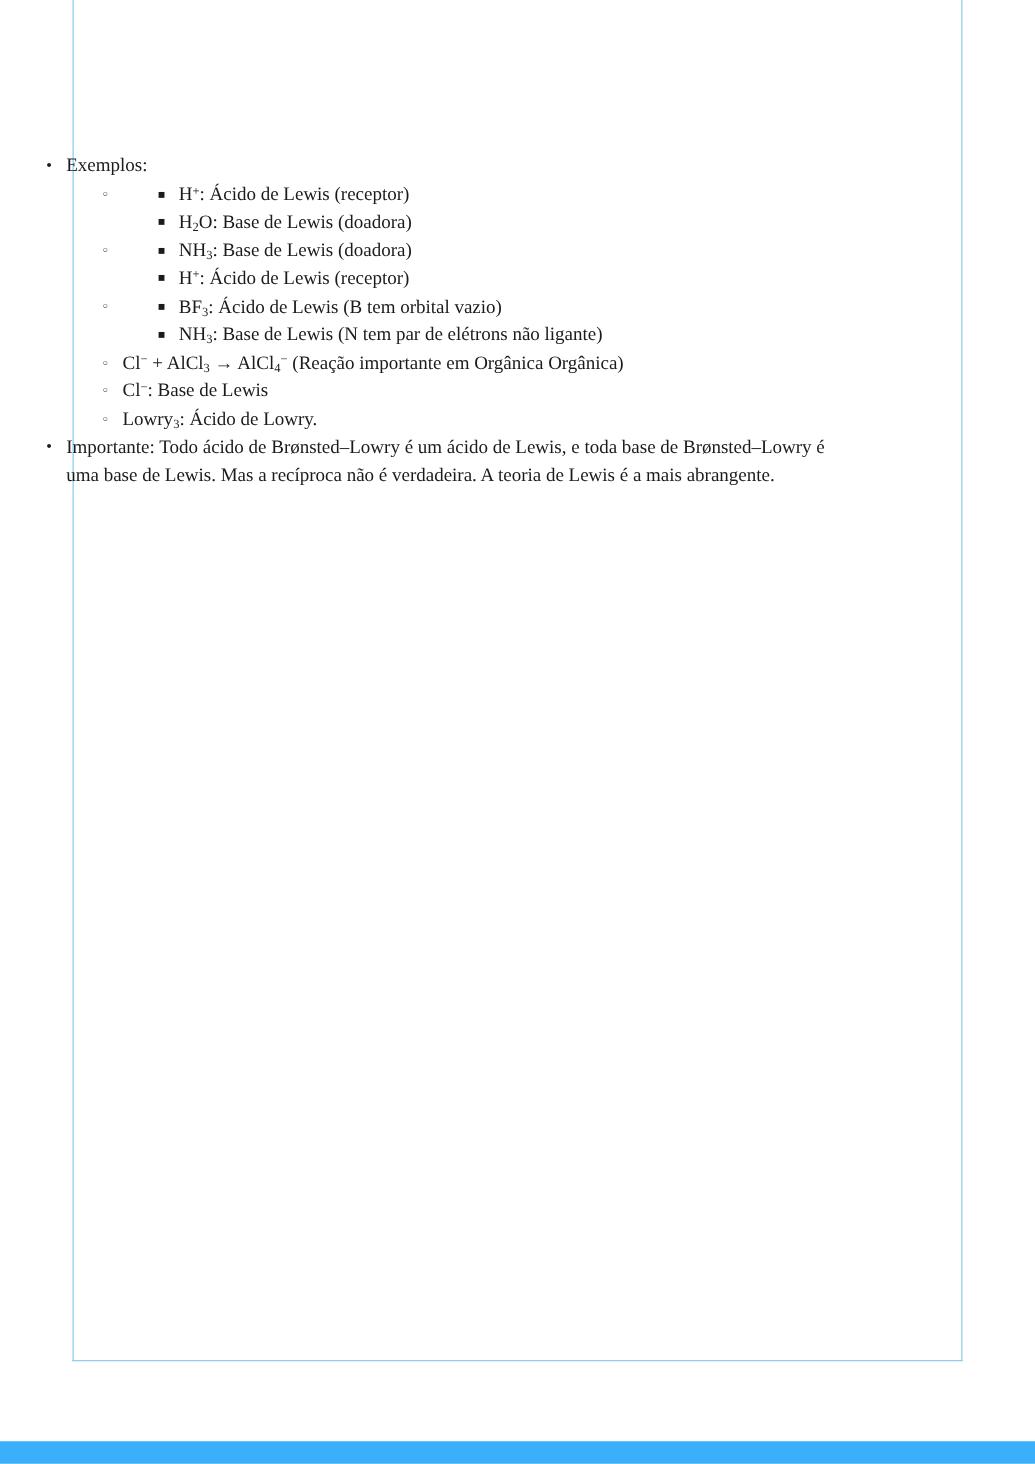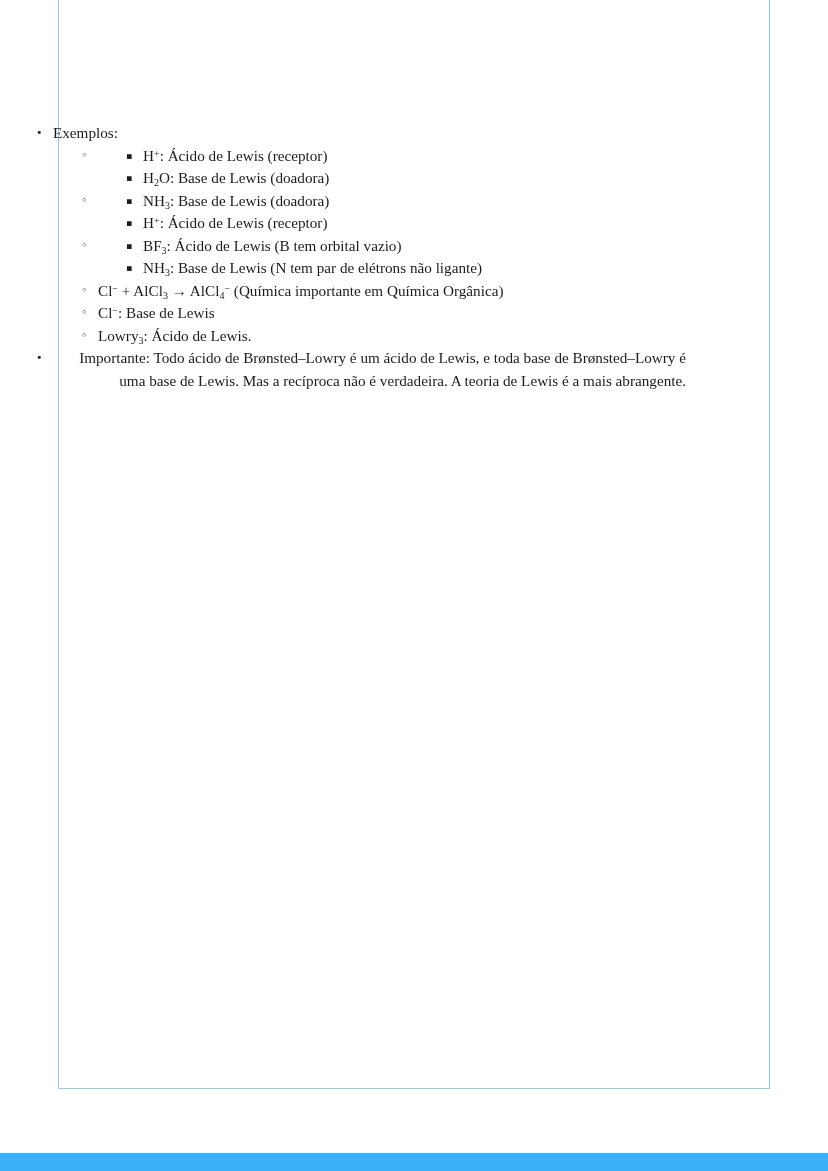--- a/index.html
+++ b/index.html
@@ -88,21 +88,21 @@
     line-height: 0;
   }
   sup {
     font-size: 0.66em;
     vertical-align: 0.42em;
     line-height: 0;
   }
 
   .para {
     display: block;
-    text-align: right;
+    text-align: left;
   }
 </style>
 </head>
 <body>
 
 <div id="page-sheet" style="border-color: rgb(142, 205, 240);"></div>
 
 <div id="doc-content" style="color: rgb(27, 27, 27);">
 
   <ul class="lvl lvl1">
@@ -153,31 +153,31 @@
             </li>
             <li>
               <span class="marker m-square">▪</span>
               <span class="line"><span>NH</span><sub>3</sub><sup></sup><span>: Base de Lewis (N tem par de elétrons não ligante)</span></span>
             </li>
           </ul>
         </li>
 
         <li>
           <span class="marker m-circle">◦</span>
-          <span class="line"><span>Cl</span><sup>−</sup><span> + AlCl</span><sub>3</sub><span> → AlCl</span><sub>4</sub><sup>−</sup><span> (Química importante em Química Orgânica)</span></span>
+          <span class="line"><span>Cl</span><sup>−</sup><span> + AlCl</span><sub>3</sub><span> → AlCl</span><sub>4</sub><sup>−</sup><span> (Reação importante em Orgânica Orgânica)</span></span>
         </li>
 
         <li>
           <span class="marker m-circle">◦</span>
           <span class="line"><span>Cl</span><sub></sub><sup>−</sup><span>: Base de Lewis</span></span>
         </li>
 
         <li>
           <span class="marker m-circle">◦</span>
-          <span class="line"><span>Lowry</span><sub>3</sub><sup></sup><span>: Ácido de Lewis.</span></span>
+          <span class="line"><span>Lowry</span><sub>3</sub><sup></sup><span>: Ácido de Lowry.</span></span>
         </li>
 
       </ul>
     </li>
 
     <li>
       <span class="marker m-disc">•</span>
       <span class="para">Importante: Todo ácido de Brønsted–Lowry é um ácido de Lewis, e toda base de Brønsted–Lowry é uma base de Lewis. Mas a recíproca não é verdadeira. A teoria de Lewis é a mais abrangente.</span>
     </li>
 

